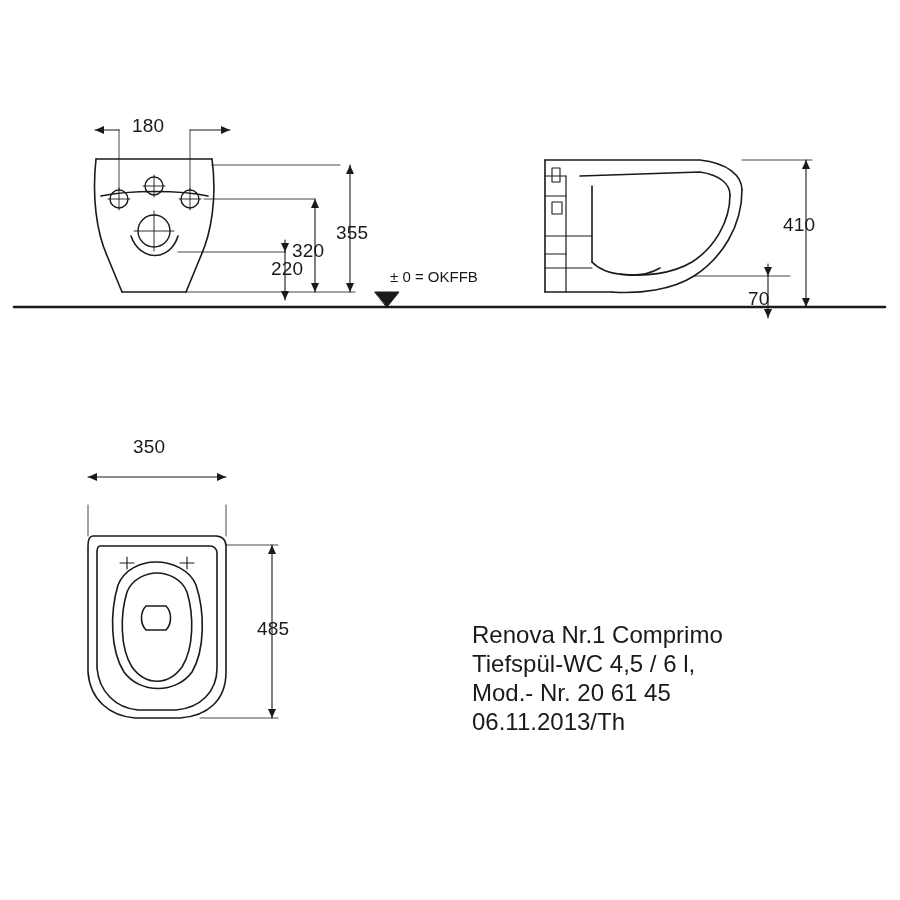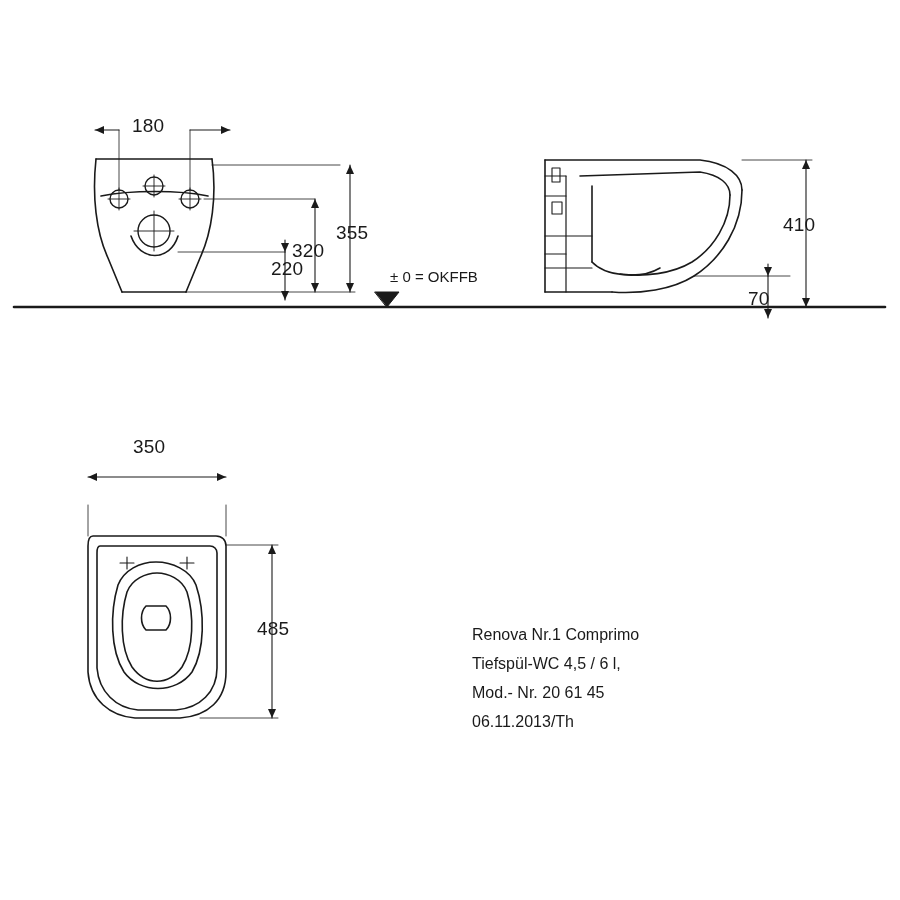--- a/index.html
+++ b/index.html
@@ -36,21 +36,21 @@
     font-family: "Liberation Sans", sans-serif;
     font-size: 15px;
     color: #1a1a1a;
     white-space: nowrap;
   }
   #caption {
     position: absolute;
     left: 472px;
     top: 620px;
     font-family: "Liberation Sans", sans-serif;
-    font-size: 16px;
+    font-size: 24px;
     line-height: 29px;
     color: #1a1a1a;
   }
   #caption div {
     white-space: nowrap;
   }
 </style>
 </head>
 <body>
 

